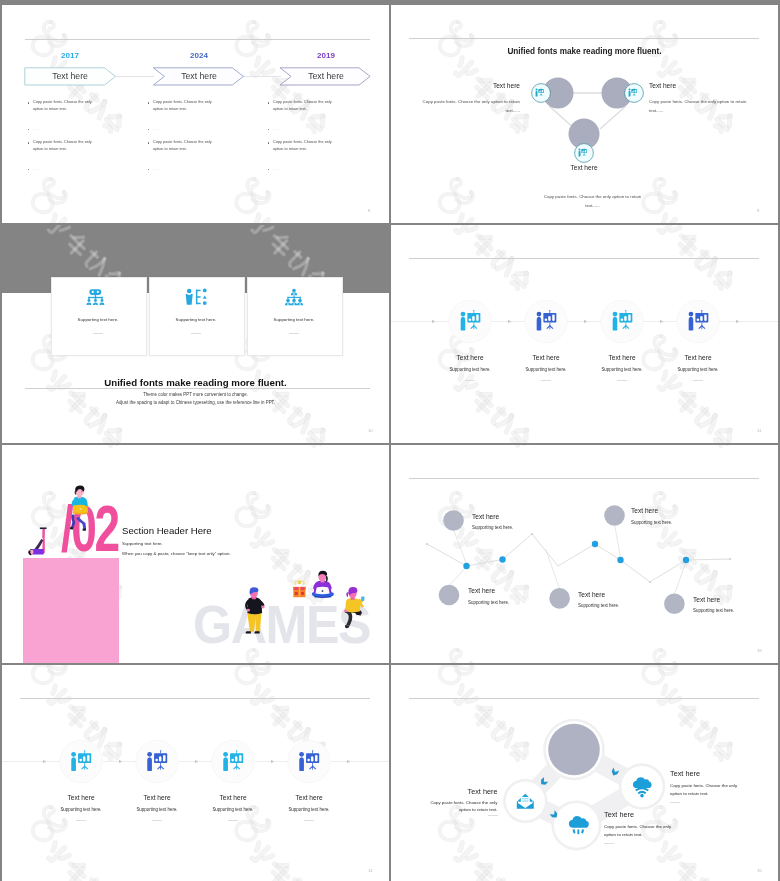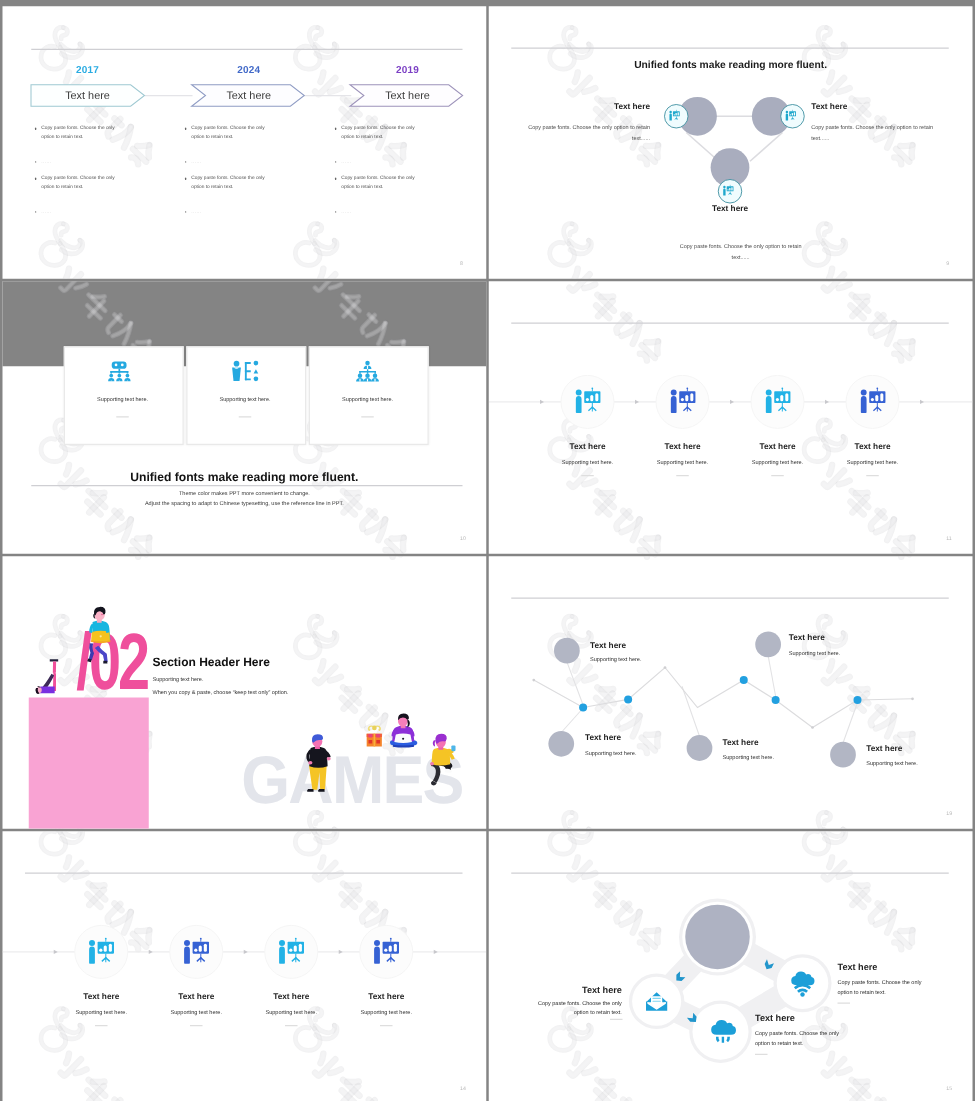--- a/index.html
+++ b/index.html
@@ -12,21 +12,21 @@
   .s5pos{left:2px;top:441px;} .s6pos{left:391px;top:441px;}
   .s7pos{left:2px;top:661px;} .s8pos{left:391px;top:661px;}
   .yr{position:absolute;font-size:8.0px;font-weight:bold;letter-spacing:.1px;}
   .bul{position:absolute;font-size:3.85px;color:#4f4f4f;line-height:1.75;}
   .bdot{position:absolute;width:1.3px;height:1.3px;background:#666;border-radius:50%;}
   .ttl{position:absolute;}
   .bline{position:absolute;height:1px;background:#d8d8d8;}
   .wmlayer{position:absolute;left:0;top:0;width:387px;height:218px;pointer-events:none;}
   .topline{position:absolute;height:1px;background:#cfcfd3;}
   .pageno{position:absolute;font-size:4.2px;color:#b8b8b8;font-family:"Liberation Sans",sans-serif;}
-  .th{position:absolute;font-weight:bold;color:#1f1f1f;white-space:nowrap;}
+  .th{position:absolute;font-weight:normal;color:#1f1f1f;white-space:nowrap;}
   .sub{position:absolute;color:#4d4d4d;}
   .dash{position:absolute;height:1px;background:#d2d2d2;}
 </style>
 </head>
 <body>
 
 <svg width="0" height="0" style="position:absolute;" aria-hidden="true">
     <defs>
 
 <g id="wm-mark">

